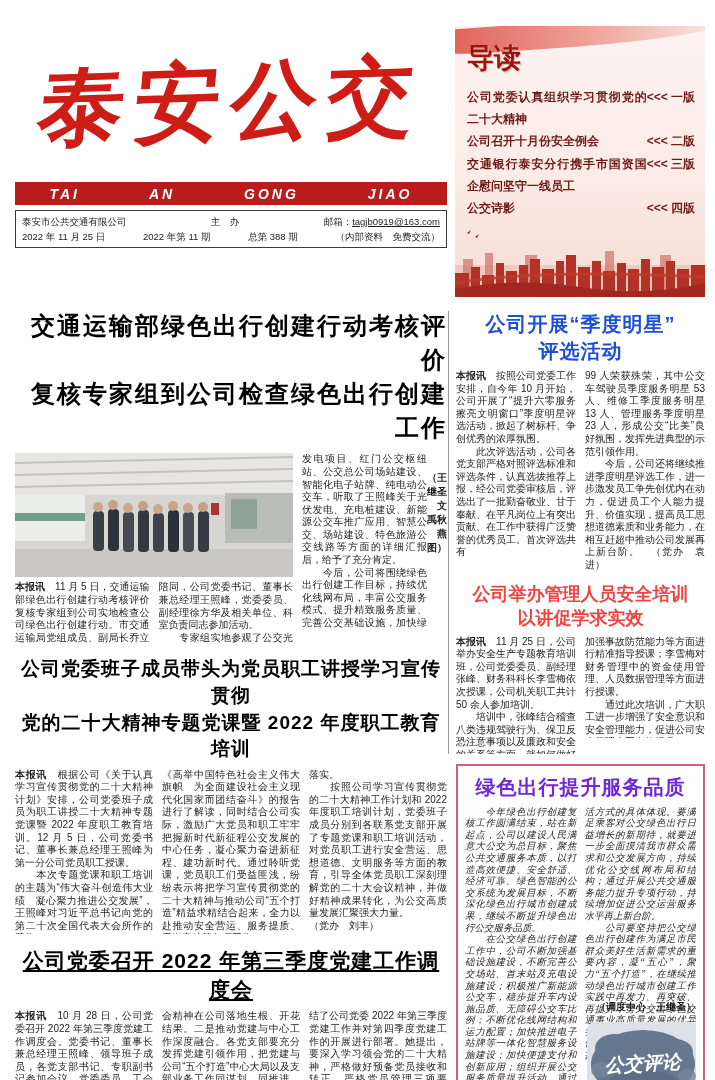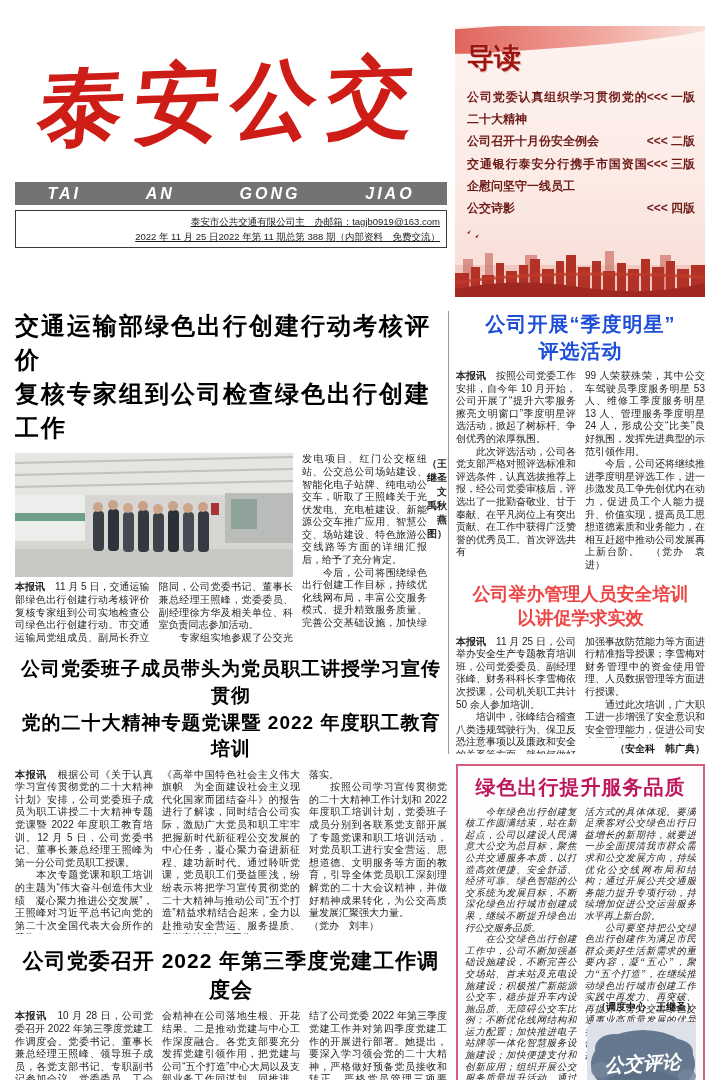--- a/index.html
+++ b/index.html
@@ -4,65 +4,65 @@
 <style>
   html,body{margin:0;padding:0;}
   body{width:715px;height:1080px;background:#ffffff;font-family:"Liberation Sans","DejaVu Sans",sans-serif;color:#1c1c1c;overflow:hidden;}
   .page{box-sizing:border-box;width:715px;height:1080px;padding:26px 10px 8px 15px;}
   .top-row{display:flex;gap:8px;}
   
   .masthead{width:432px;}
   .callig{height:152px;display:flex;align-items:center;justify-content:center;
     font-size:86px;font-weight:bold;color:#ce1d17;letter-spacing:10px;
     transform:skewX(-7deg) rotate(-2deg);font-family:"DejaVu Serif","Liberation Serif",serif;}
-  .pinyin-bar{height:23px;background:#737373;display:flex;align-items:center;justify-content:space-around;
-    color:#fff;font-style:italic;font-weight:bold;font-size:16px;letter-spacing:3px;margin-top:4px;}
+  .pinyin-bar{height:23px;background:#b91c1c;display:flex;align-items:center;justify-content:space-around;
+    color:#fff;font-style:italic;font-weight:bold;font-size:14px;letter-spacing:3px;margin-top:4px;}
   .pub-box{border:1px solid #3a3a3a;margin-top:5px;padding:3px 6px;font-size:9.5px;line-height:1.6;}
-  .pub-row{display:flex;justify-content:flex-end;white-space:nowrap;text-decoration:underline;}
+  .pub-row{display:flex;justify-content:space-between;white-space:nowrap;}
   .email{text-decoration:underline;}
   
   .guide{width:250px;height:271px;box-sizing:border-box;position:relative;overflow:hidden;
     background:linear-gradient(180deg,#fdf3f0 0%,#fcebe6 55%,#f8dcd5 100%);padding:8px 10px 0 12px;}
   .guide-ribbon{position:absolute;left:-18px;top:-6px;width:300px;height:26px;
     background:linear-gradient(90deg,#d8433a,#ef9b90 55%,rgba(255,255,255,0));
     border-radius:0 0 60% 20%;transform:rotate(-4deg);opacity:.85;}
   .guide-title{position:relative;font-size:27px;font-weight:900;color:#9c1410;margin:6px 0 10px 0;
     text-shadow:1px 1px 0 #e8b1aa;}
   .rg-item{overflow:hidden;font-size:12px;font-weight:bold;color:#6e1b18;line-height:1.85;text-align:justify;}
   .rg-page{float:right;}
   .guide-sky{position:absolute;left:0;right:0;bottom:0;height:72px;}
   
   .main-row{display:flex;gap:9px;margin-top:10px;}
   .left-col{width:432px;}
   .right-col{width:249px;position:relative;}
   .rc-rule{border-left:1px solid #9a9a9a;padding-left:7px;margin-left:-8px;}
-  h1.headline{margin:2px 0 8px 0;text-align:left;font-size:24px;line-height:1.42;letter-spacing:2px;font-weight:900;color:#000;}
+  h1.headline{margin:2px 0 8px 0;text-align:right;font-size:24px;line-height:1.42;letter-spacing:2px;font-weight:900;color:#000;}
   h2.sec-title{margin:12px 0 6px 0;text-align:center;font-size:19px;line-height:1.4;letter-spacing:1px;font-weight:900;color:#000;}
-  h2.one-line{font-size:21px;}
+  h2.one-line{font-size:21px;text-decoration:underline;}
   .body-txt{font-size:10px;line-height:12.6px;text-align:justify;white-space:pre-line;color:#222;}
   .lead{font-weight:bold;}
   .cols{display:flex;gap:9px;}
   .col{flex:1;overflow:hidden;}
-  .byline{font-weight:bold;font-size:10px;text-align:right;margin-top:4px;}
+  .byline{font-weight:bold;font-size:10px;text-align:right;margin-top:18px;}
   
   .lead-body{display:flex;gap:9px;}
   .lead-left{width:278px;}
   .photo{width:278px;height:124px;background:#d9d8d4;display:block;}
   .lead-under{display:flex;gap:9px;margin-top:4px;}
   .lead-under .col{height:63px;}
   .lead-right{width:146px;display:flex;flex-direction:row;}
   .lead-right .body-txt{height:176px;overflow:hidden;}
   
   .red-title{margin:4px 0 5px 0;text-align:center;font-size:20px;line-height:1.35;font-weight:900;color:#1d4ed8;letter-spacing:1px;}
   .blk-title{margin:10px 0 5px 0;text-align:center;font-size:18px;line-height:1.35;font-weight:900;color:#ef4444;}
   .star-cols .col{height:202px;}
   .train-cols .col{height:118px;}
   
   .green-box{box-sizing:border-box;border:2px solid #d2607a;margin-top:10px;padding:6px 7px;background:#fffdfd;height:362px;overflow:hidden;}
-  .green-title{margin:2px 0 6px 0;text-align:center;font-size:20px;font-weight:900;color:#be185d;letter-spacing:1px;}
+  .green-title{margin:2px 0 6px 0;text-align:center;font-size:20px;font-weight:900;color:#6d28d9;letter-spacing:1px;}
   .green-cols{display:flex;gap:8px;}
   .green-cols .gcol{flex:1;overflow:hidden;}
   .green-txt{font-size:9.5px;line-height:11.6px;text-align:justify;white-space:pre-line;
     font-family:"Liberation Serif","DejaVu Serif",serif;font-style:italic;color:#262626;}
   .gcol-a .green-txt{height:322px;}
   .gcol-b .green-txt{height:190px;}
   .g-byline{font-weight:bold;font-size:10px;text-align:right;margin:3px 0 4px 0;font-family:"Liberation Sans",sans-serif;}
   .stamp{width:118px;height:104px;display:block;margin:0 auto;}
 </style>
 </head>
@@ -229,21 +229,21 @@
       <div class="rc-rule">
 
         <div>
           <h2 class="red-title">
             <span>公司开展“季度明星”</span><br>
             <span>评选活动</span>
           </h2>
           <div class="cols star-cols">
             <div class="col body-txt"><span class="lead">本报讯</span><span>　按照公司党委工作安排，自今年 10 月开始，公司开展了“提升六零服务　擦亮文明窗口”季度明星评选活动，掀起了树标杆、争创优秀的浓厚氛围。
 　　此次评选活动，公司各党支部严格对照评选标准和评选条件，认真选拔推荐上报，经公司党委审核后，评选出了一批勤奋敬业、甘于奉献、在平凡岗位上有突出贡献、在工作中获得广泛赞誉的优秀员工。首次评选共有</span></div>
-            <div class="col body-txt">99 人荣获殊荣，其中公交车驾驶员季度服务明星 53 人、维修工季度服务明星 13 人、管理服务季度明星 24 人，形成公交“比美”良好氛围，发挥先进典型的示范引领作用。
+            <div class="col body-txt">99 人荣获殊荣，其中公交车驾驶员季度服务明星 53 人、维修工季度服务明星 13 人、管理服务季度明星 23 人，形成公交“比美”良好氛围，发挥先进典型的示范引领作用。
 　　今后，公司还将继续推进季度明星评选工作，进一步激发员工争先创优内在动力，促进员工个人能力提升、价值实现，提高员工思想道德素质和业务能力，在相互赶超中推动公司发展再上新台阶。　（党办　袁进）</div>
           </div>
         </div>
 
         <div>
           <h2 class="blk-title">
             <span>公司举办管理人员安全培训</span><br>
             <span>以讲促学求实效</span>
           </h2>
           <div class="cols train-cols">

